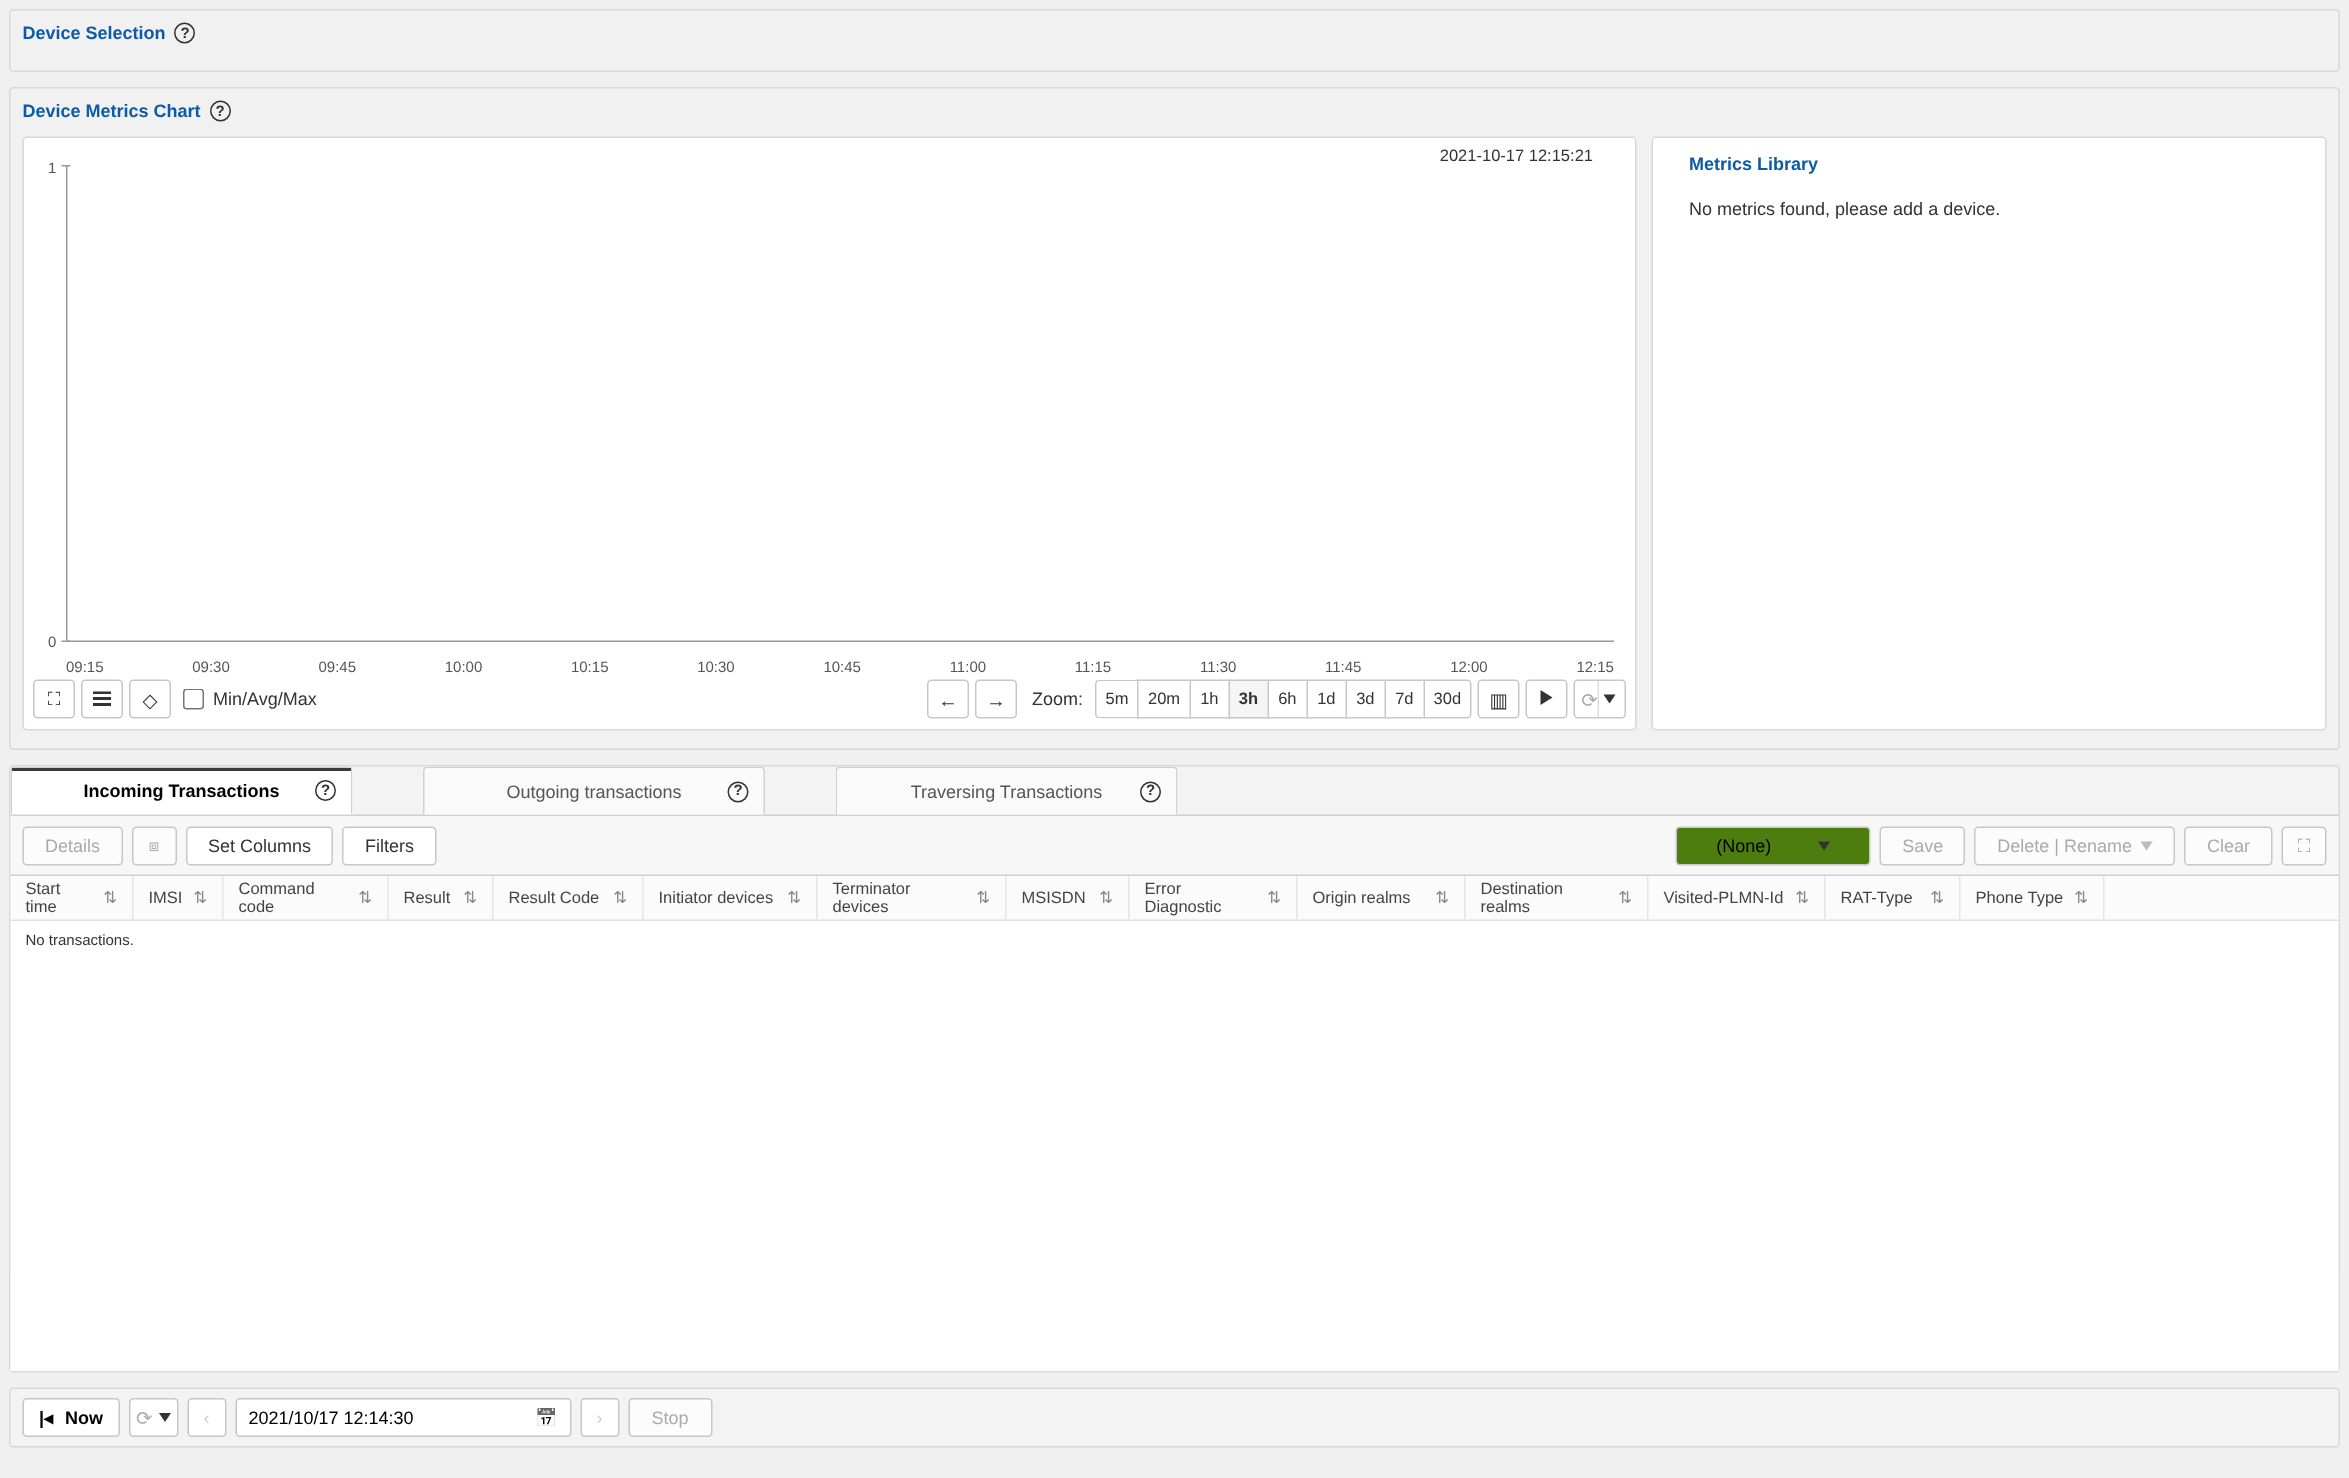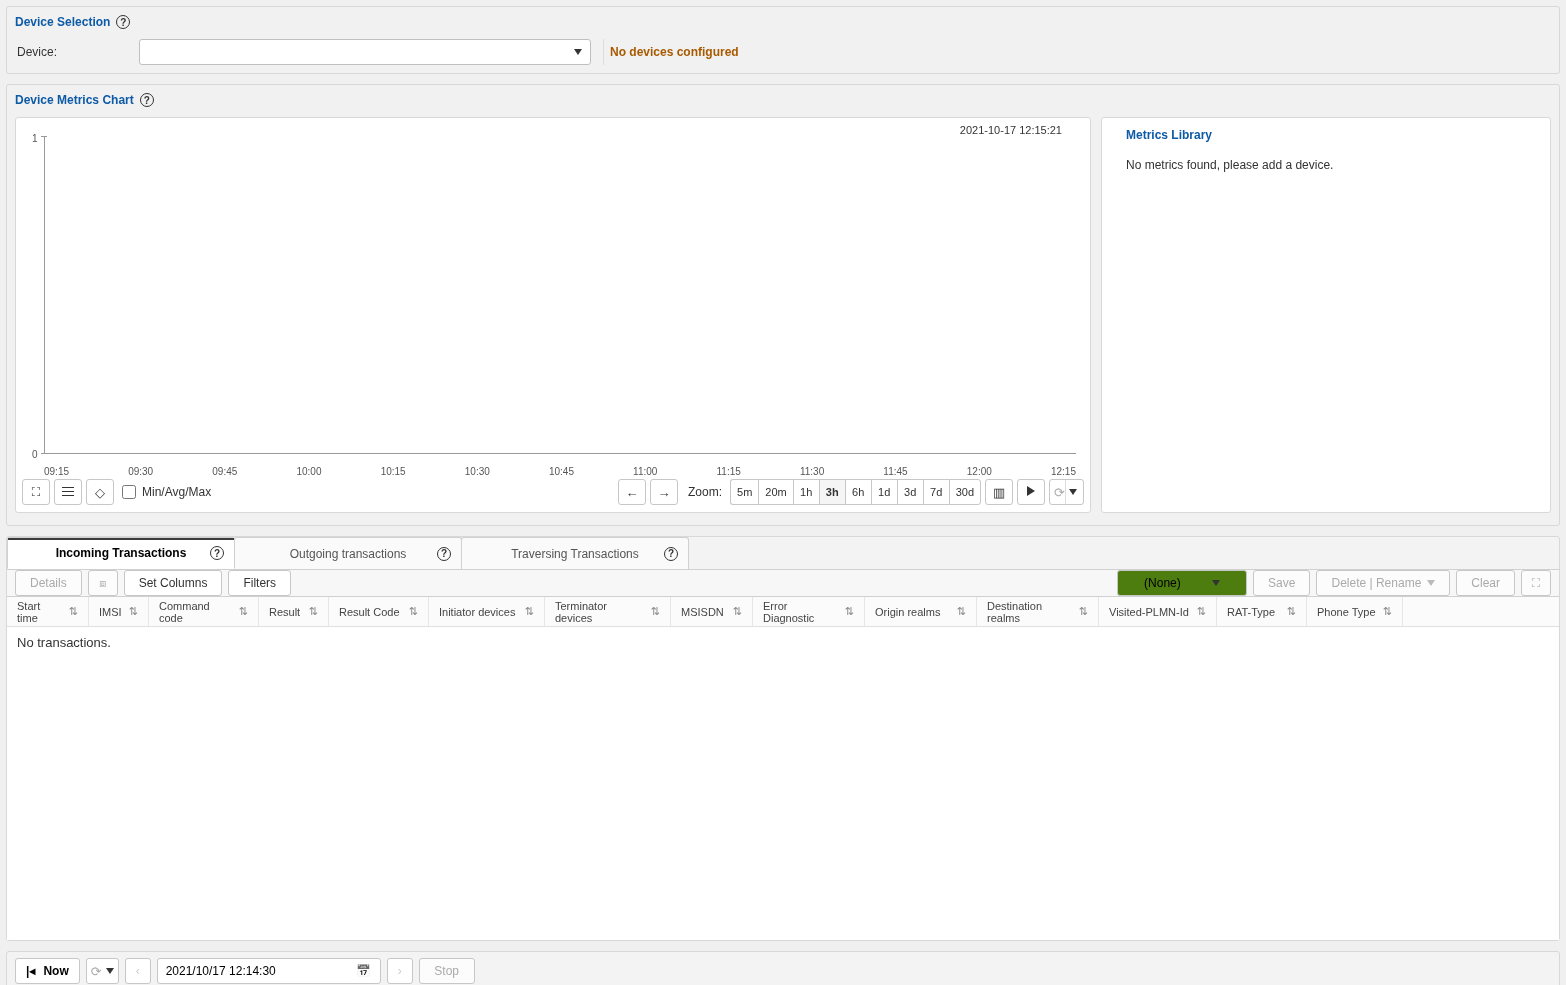--- a/index.html
+++ b/index.html
@@ -146,41 +146,41 @@
 
   
   .trans-panel {
     border: 1px solid #d8d8d8;
     border-radius: 3px;
     background: #f3f3f3;
     position: relative;
     height: 405px;
     display:flex; flex-direction:column;
   }
-  .tabs { display: flex; }
+  .tabs { display: flex; gap: 48px; }
   .tab {
     width: 228px; height: 32px;
     border: 1px solid #d0d0d0;
     border-bottom: none;
     background: #fafafa;
     display: flex; align-items: center; justify-content: center;
     position: relative; gap: 10px;
     color: #555;
     cursor: pointer;
     border-top-left-radius: 3px; border-top-right-radius: 3px;
     margin-right: -1px;
   }
   .tab .help-icon{ position:absolute; right:10px; }
   .tab.active { background: #fff; color:#000; font-weight:bold; border-bottom: 1px solid #fff; z-index: 2; }
   .tab.active::after {
     content:""; position:absolute; left:0; right:0; top:0; height:2px; background:#3b3b3b;
   }
 
   .grid-toolbar {
-    height: 28px; border-top: 1px solid #d0d0d0; border-bottom: 1px solid #d0d0d0;
+    height: 41px; border-top: 1px solid #d0d0d0; border-bottom: 1px solid #d0d0d0;
     background: #f7f7f7;
     display: flex; align-items: center; padding: 0 8px; gap: 6px;
   }
   .g-btn {
     height: 26px; padding: 0 14px;
     border: 1px solid #c7c7c7; background: #fff; border-radius:3px;
     display:inline-flex; align-items:center; justify-content:center; gap:6px;
     cursor:pointer; color:#333; font-size:12px;
   }
   .g-btn.disabled { color:#aaa; cursor:default; background:#fcfcfc; }
@@ -194,21 +194,21 @@
     display:flex; background:#fbfbfb; border-bottom:1px solid #e0e0e0; height:30px;
   }
   .gh {
     display:flex; align-items:center; justify-content:space-between;
     padding: 0 10px; border-right:1px solid #e6e6e6;
     color:#444; font-size:11px;
   }
   .sort-icon::before { content:"⇅"; font-size:11px; color:#888; margin-left:6px; }
 
   .grid-body {
-    flex:1; background:#fff; padding:8px 10px; color:#333; font-size:13px;
+    flex:1; background:#fff; padding:8px 10px; color:#333; font-size:10px;
     overflow:hidden;
   }
 
   
   .bottom-bar {
     border: 1px solid #d8d8d8; border-radius:3px; background:#f3f3f3;
     height: 40px; display:flex; align-items:center; padding: 0 8px; gap:6px;
     margin-top:10px;
   }
   .now-btn {
@@ -242,28 +242,20 @@
   .calendar-icon::before{content:"▥"; font-size:13px;}
   .cube-icon::before{content:"⧈"; font-size:11px;}
 </style>
 </head>
 <body>
 
 <div class="panel">
   <div class="panel-title">
     <span>Device Selection</span>
     <span class="help-icon">?</span>
-  </div>
-  <div class="device-row">
-    <div class="device-label">Device:</div>
-    <div class="device-select">
-      <span></span>
-      <span class="caret-down"></span>
-    </div>
-    <div class="warn-text">No devices configured</div>
   </div>
 </div>
 
 <div class="panel metrics-panel-height">
   <div class="panel-title">
     <span>Device Metrics Chart</span>
     <span class="help-icon">?</span>
   </div>
   <div class="metrics-body" style="height:calc(100% - 28px);">
     <div class="chart-box">

